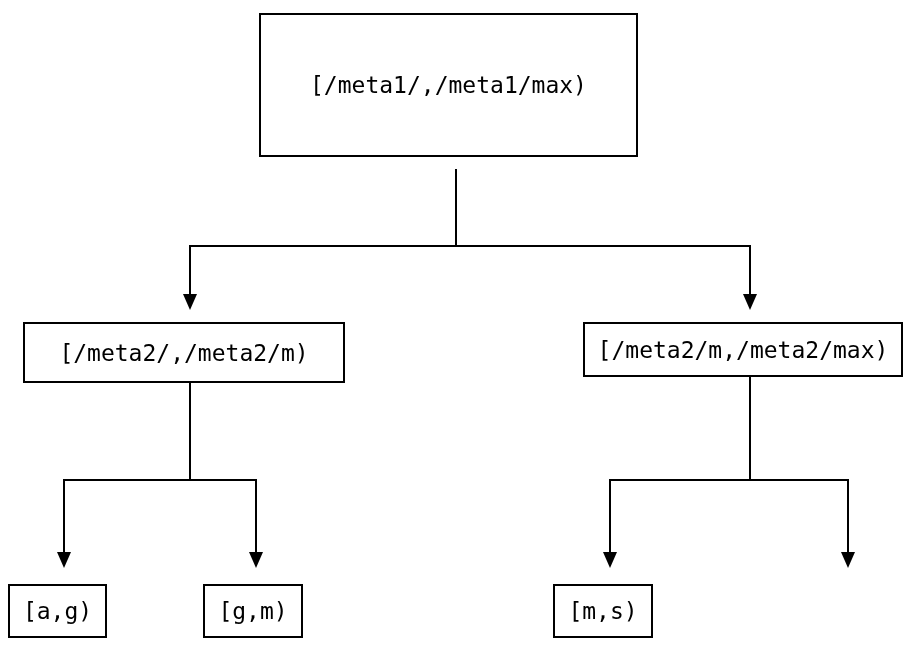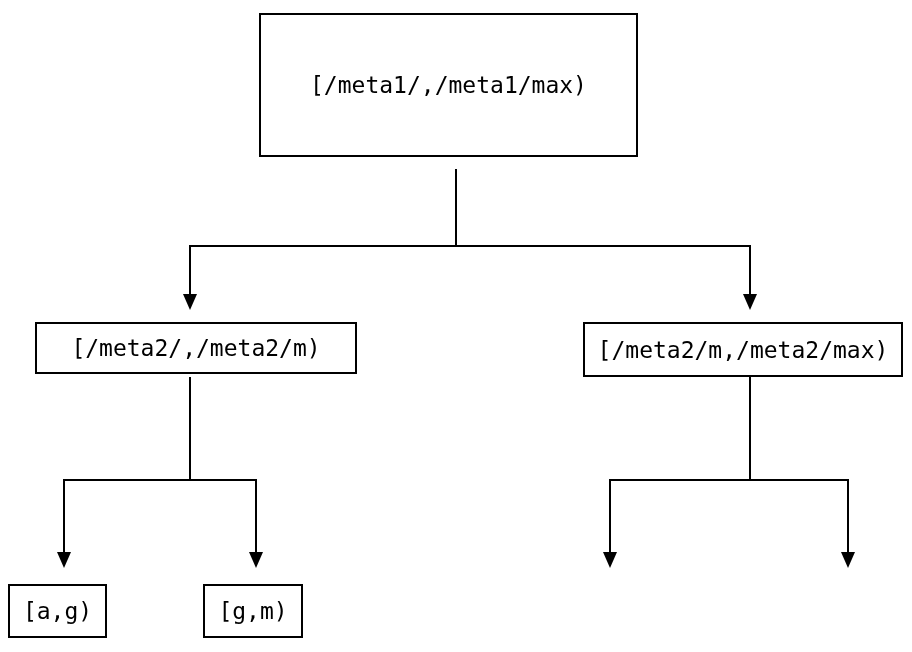--- a/index.html
+++ b/index.html
@@ -28,21 +28,21 @@
     border: 2px solid #000000;
     background: #ffffff;
     color: #000000;
     display: flex;
     align-items: center;
     justify-content: center;
     font-size: 23px;
     white-space: pre;
   }
   .n-root      { left: 259px; top: 13px;  width: 379px; height: 144px; }
-  .n-l2-left   { left: 23px;  top: 322px; width: 322px; height: 52px; margin-left: 12px; }
+  .n-l2-left   { left: 23px;  top: 322px; width: 322px; height: 61px; }
   .n-l2-right  { left: 583px; top: 322px; width: 320px; height: 55px; }
   .n-leaf-ag   { left: 8px;   top: 584px; width: 99px;  height: 54px; }
   .n-leaf-gm   { left: 203px; top: 584px; width: 100px; height: 54px; }
   .n-leaf-ms   { left: 553px; top: 584px; width: 100px; height: 54px; }
   .n-leaf-smax { left: 773px; top: 584px; width: 129px; height: 54px; }
 </style>
 </head>
 <body>
 
 <div class="diagram">
@@ -88,15 +88,18 @@
   </div>
 
   <div class="node n-leaf-gm">
     <span>[g,m)</span>
   </div>
 
   <div class="node n-leaf-ag">
     <span>[a,g)</span>
   </div>
 
+  <div class="node n-leaf-ms">
+    <span>[m,s)</span>
+  </div>
 
 
 </div>
 
 </body></html>

